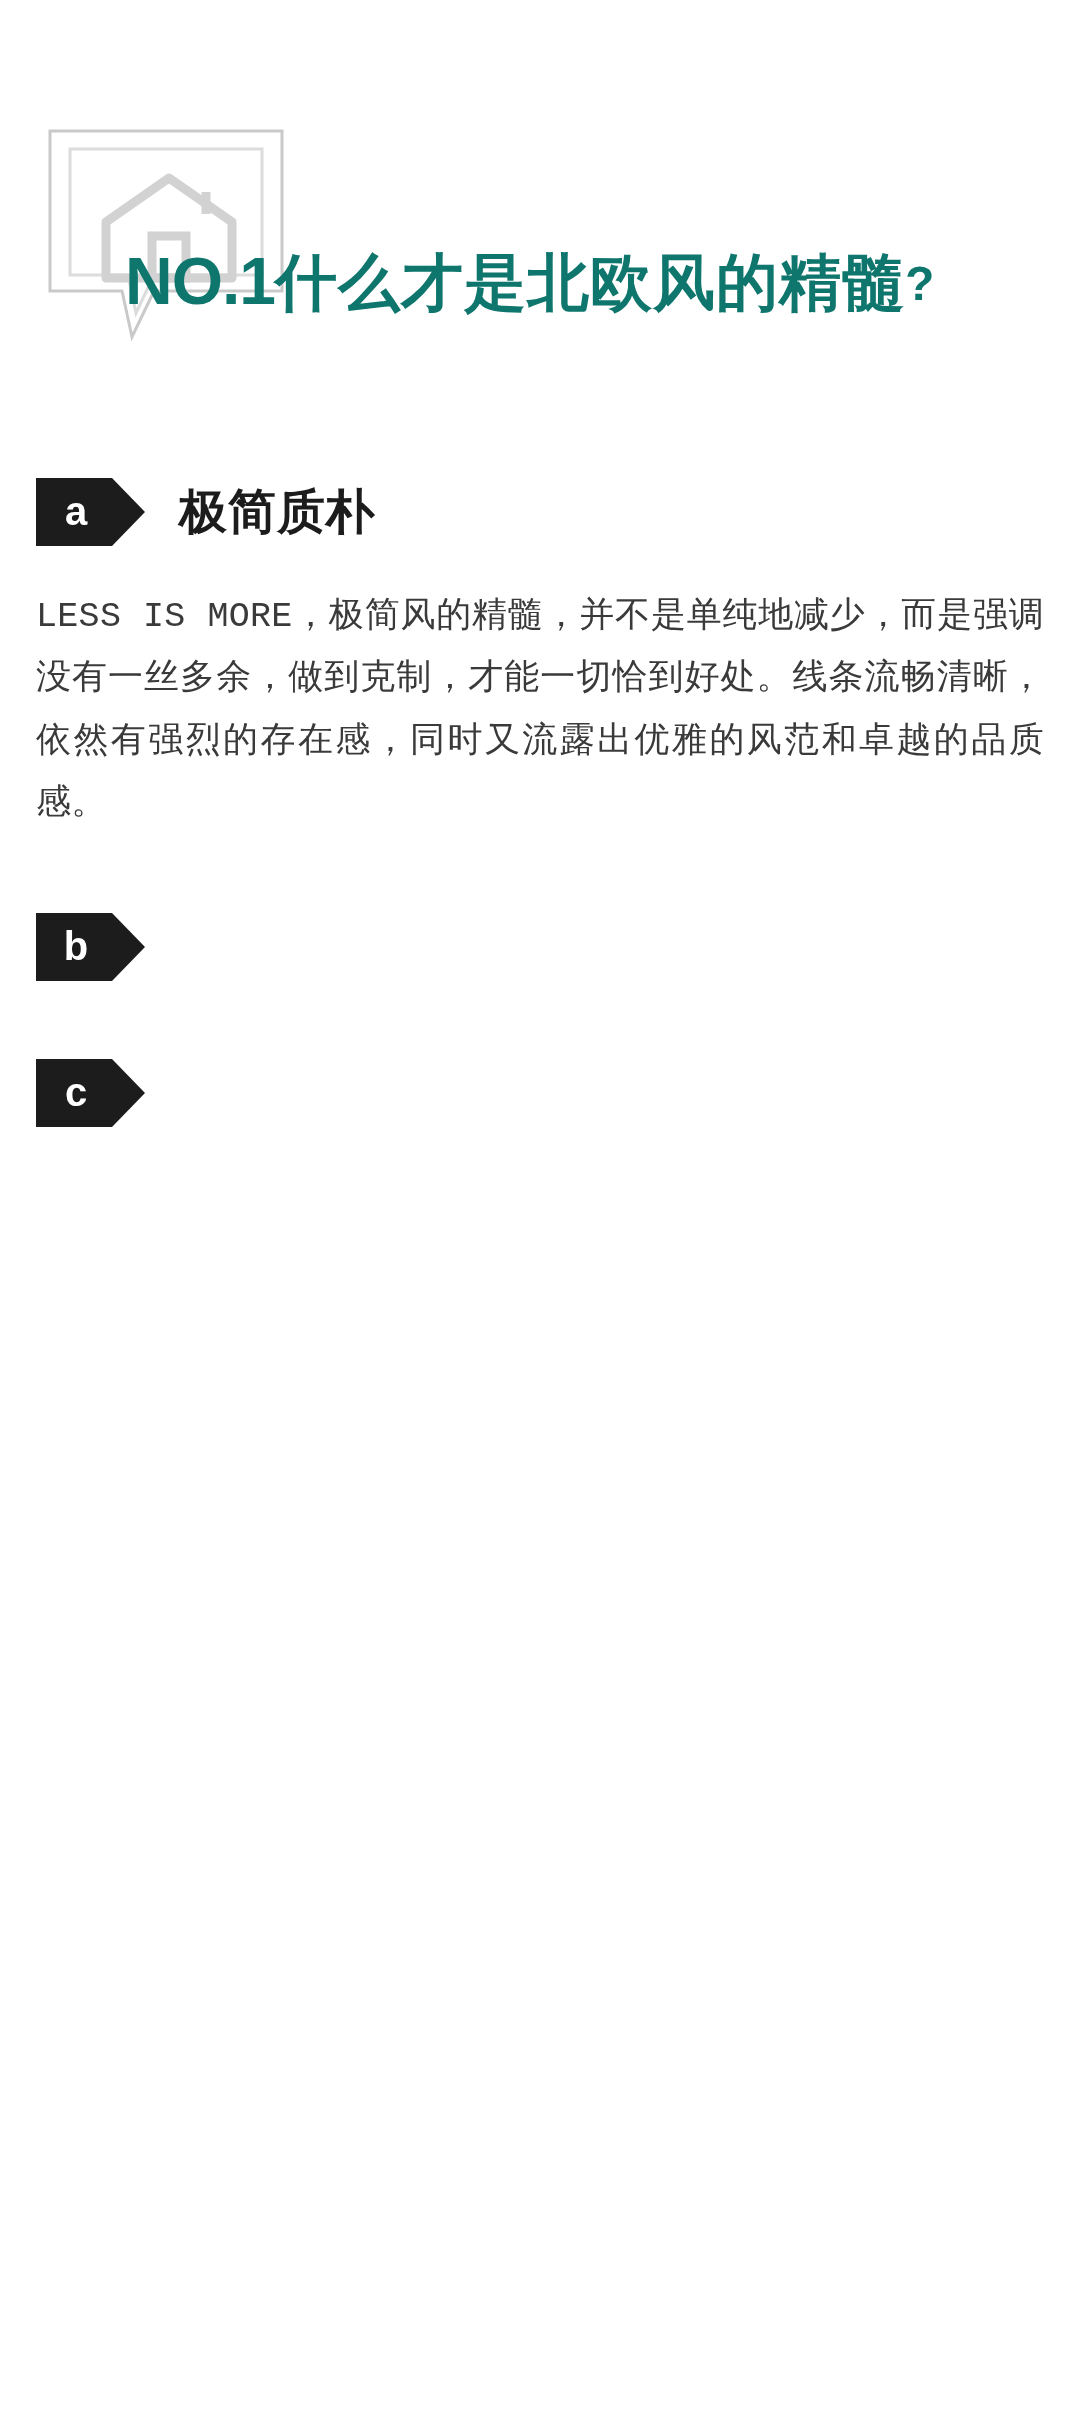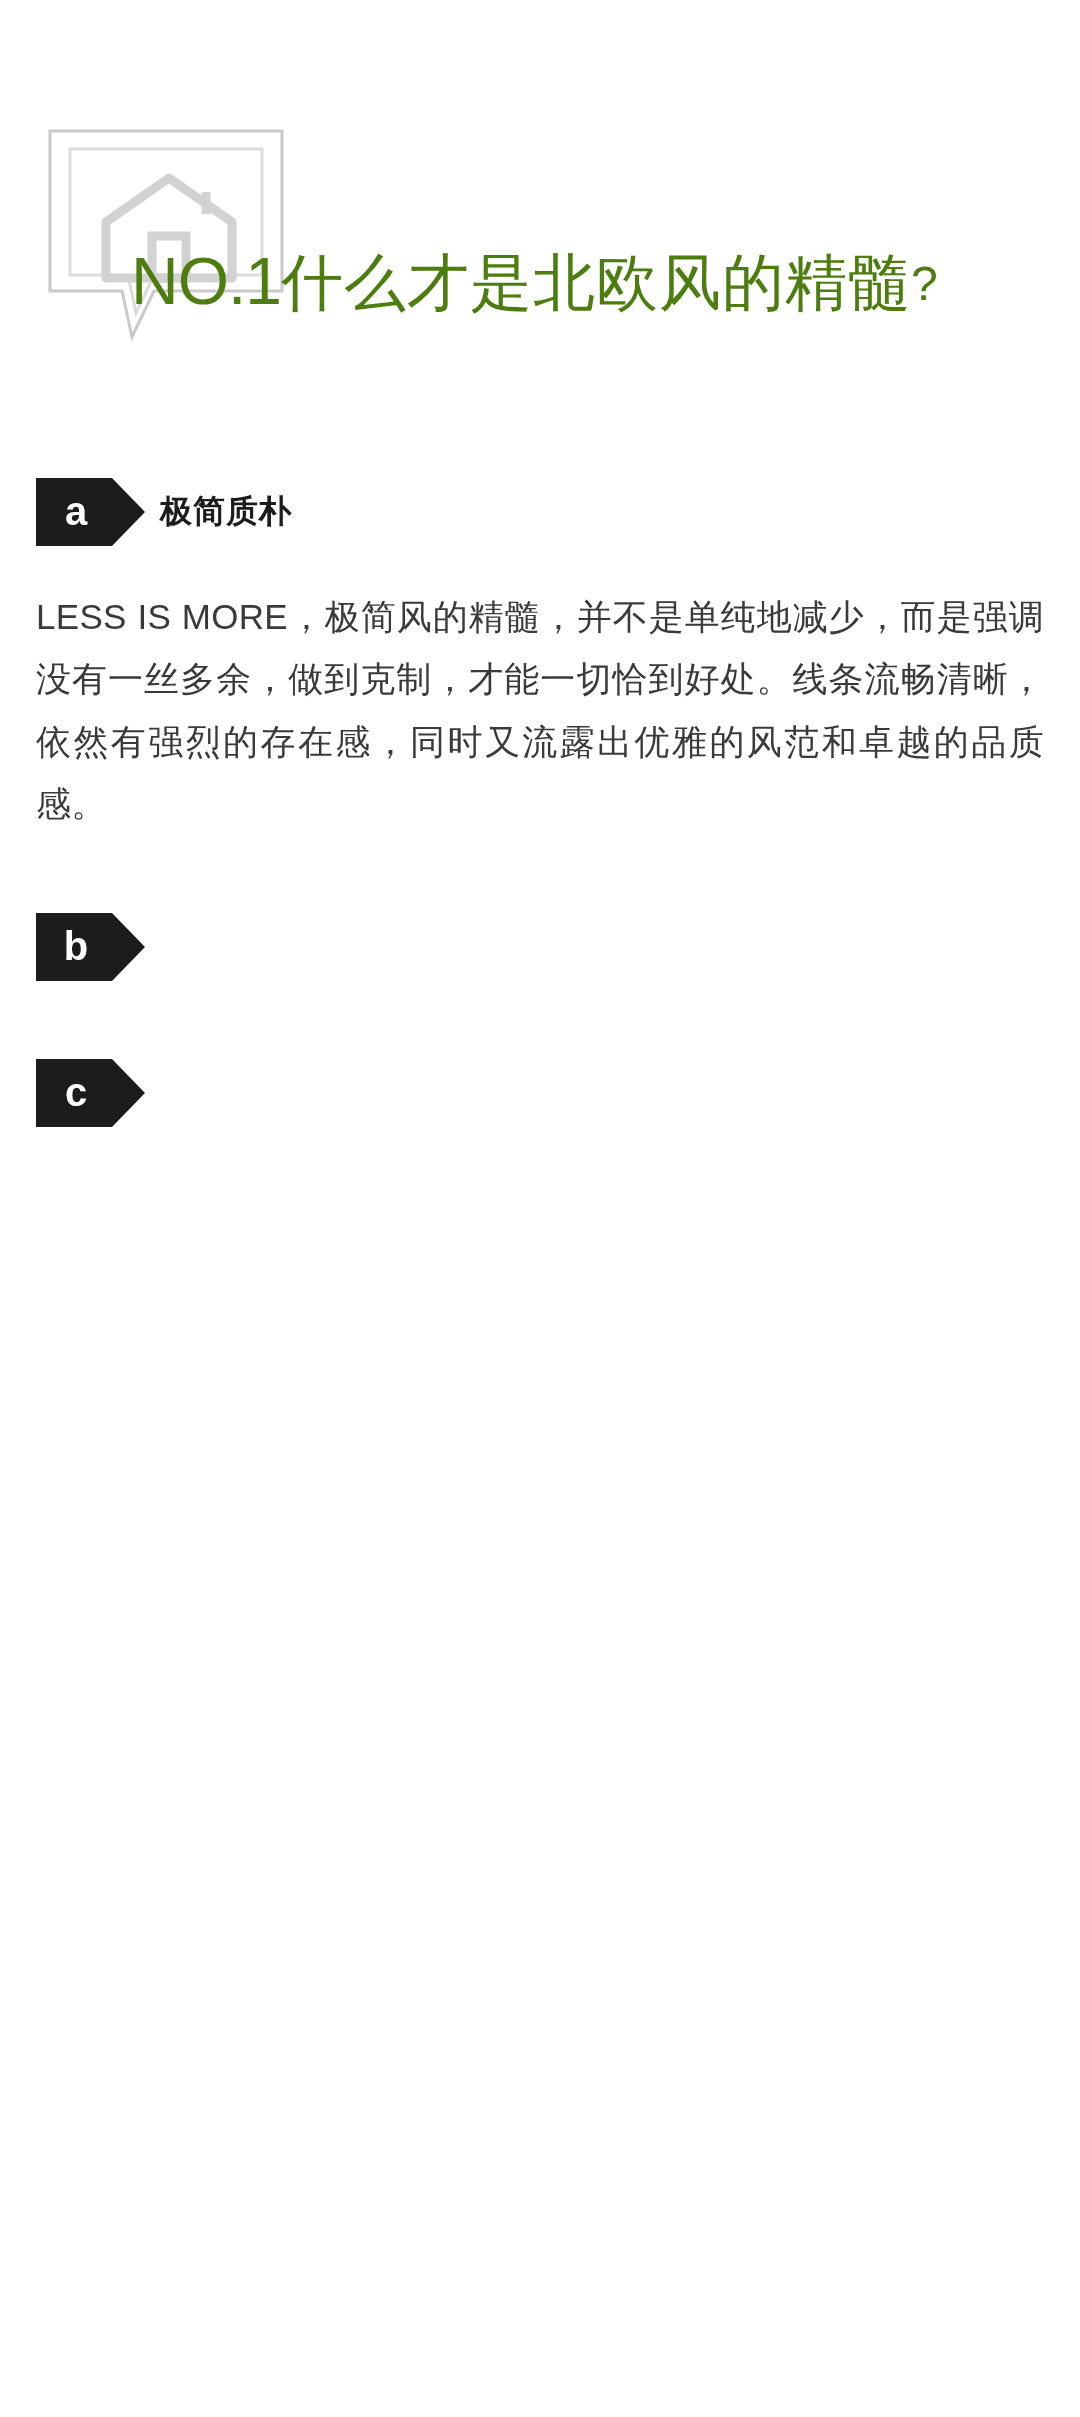--- a/index.html
+++ b/index.html
@@ -45,26 +45,26 @@
   }
   .house-icon {
     position: absolute;
     left: 58px;
     top: 55px;
     width: 150px;
     height: 115px;
   }
   .header-title {
     position: absolute;
-    left: 95px;
+    left: 89px;
     top: 175px;
     font-size: 64px;
-    font-weight: normal;
+    font-weight: bold;
     letter-spacing: 0px;
-    color: #4d7c0f;
+    color: #0f766e;
     white-space: nowrap;
     line-height: 1.1;
   }
   .header-title .no-part {
     font-family: "Liberation Sans", "DejaVu Sans", sans-serif;
     font-size: 66px;
     letter-spacing: -1px;
   }
   .header-title .cn-part {
     font-size: 62px;
@@ -104,33 +104,34 @@
     position: absolute;
     right: -33px;
     top: 0;
     width: 0;
     height: 0;
     border-top: 34px solid transparent;
     border-bottom: 34px solid transparent;
     border-left: 33px solid #1c1c1c;
   }
   .sec-title {
-    margin-left: 48px;
-    font-size: 32px;
+    margin-left: 67px;
+    font-size: 48px;
     font-weight: bold;
     color: #1c1c1c;
     letter-spacing: 1px;
   }
   .sec-body {
     font-size: 35px;
     line-height: 1.78;
     color: #3a3a3a;
     letter-spacing: 0.3px;
     text-align: justify;
     max-width: 1008px;
+    font-family: Liberation Mono, monospace;
   }
 </style>
 </head>
 <body>
 
 <div class="page">
 
   <div class="header">
 
     <div class="speech-bubble">

